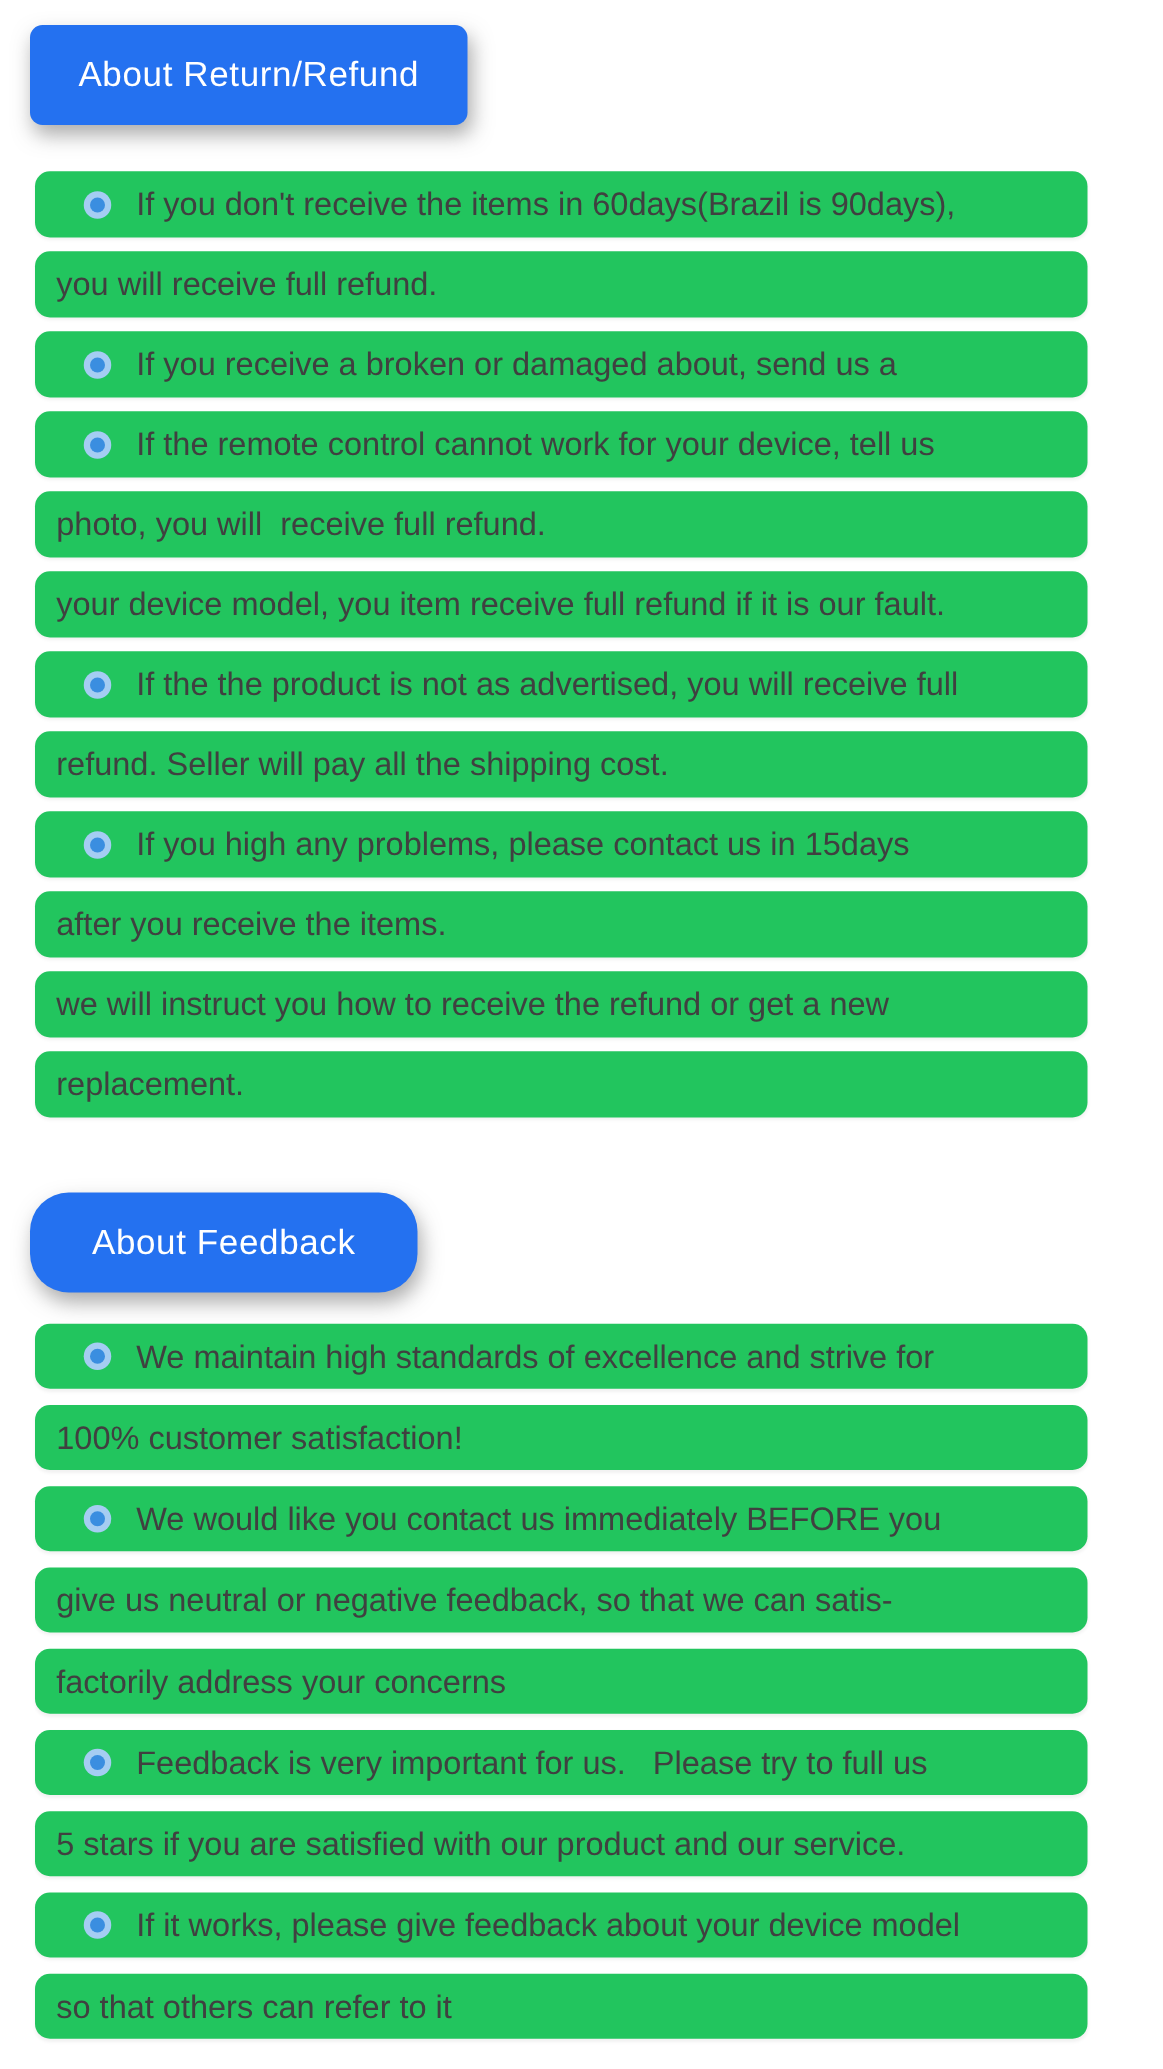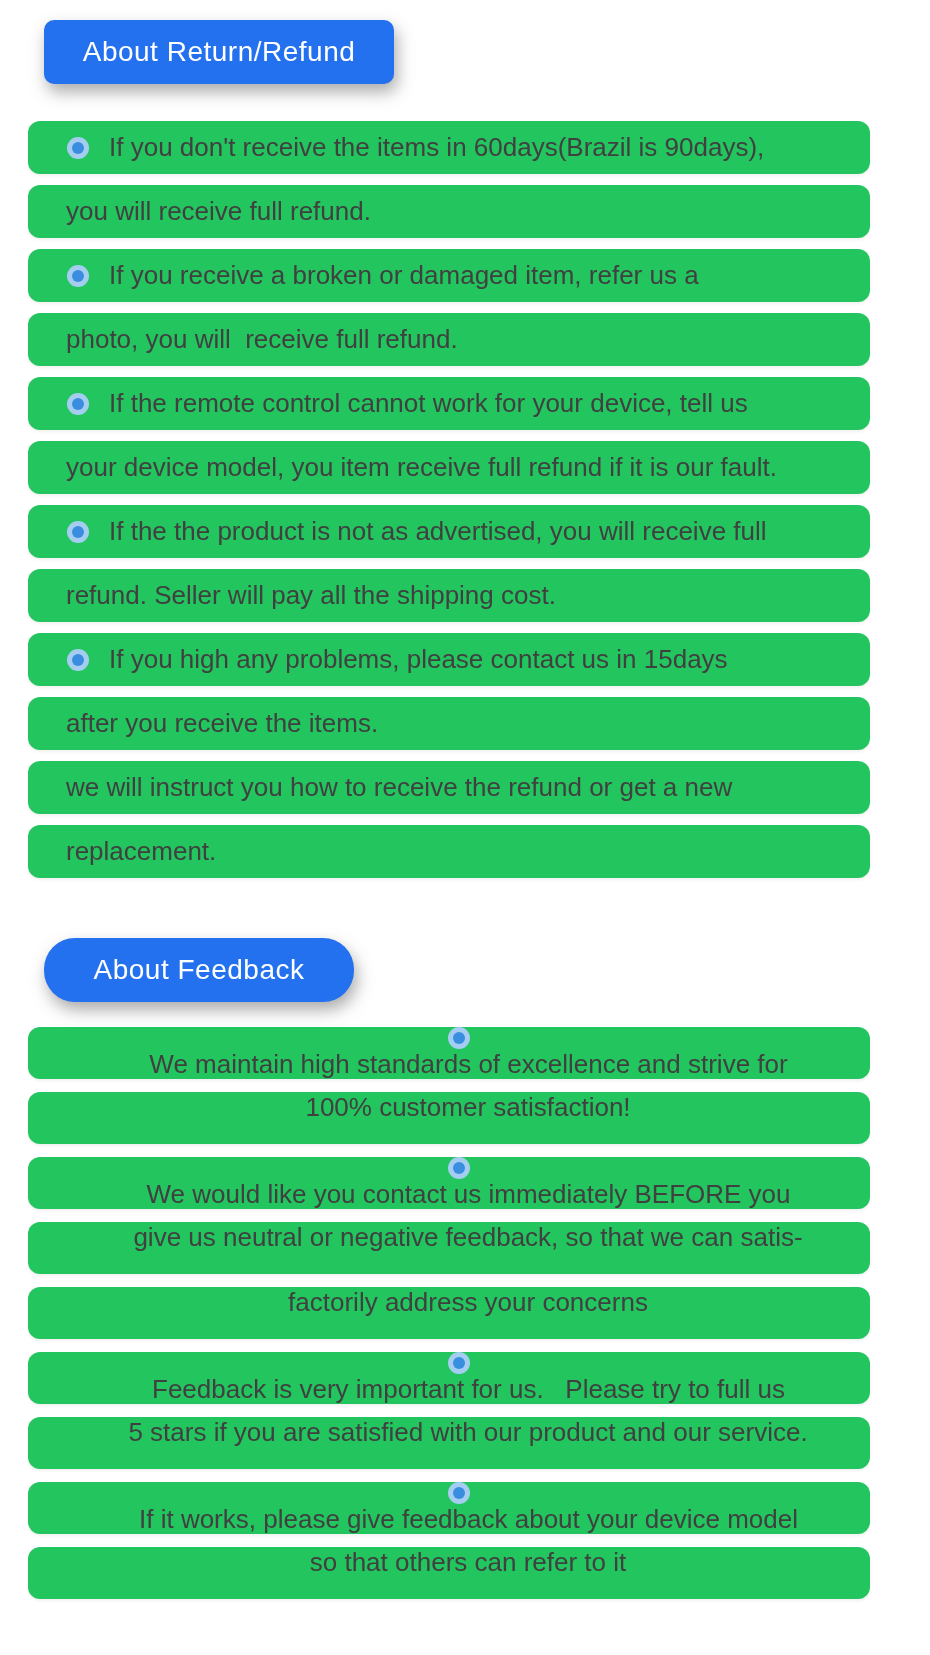--- a/index.html
+++ b/index.html
@@ -12,22 +12,22 @@
     position: relative;
     width: 930px;
     height: 1655px;
     background: #ffffff;
     overflow: hidden;
   }
   .header-btn {
     display: flex;
     align-items: center;
     justify-content: center;
-    height: 64px;
-    margin-left: 44px;
+    height: 80px;
+    margin-left: 24px;
     background: #2471f0;
     color: #ffffff;
     font-size: 28px;
     letter-spacing: 0.5px;
     border-radius: 10px;
     box-shadow: 3px 8px 16px rgba(90, 90, 90, 0.5);
     width: max-content;
     padding: 0 36px;
     box-sizing: border-box;
   }
@@ -41,22 +41,22 @@
     align-items: center;
     width: 842px;
     box-sizing: border-box;
     background: #22c55e;
     border-radius: 12px;
     box-shadow: 0 2px 3px rgba(0, 0, 0, 0.06);
     color: #404040;
     font-size: 26px;
   }
   .rows-1 .info-row { height: 53px; margin-bottom: 11px; }
-  .rows-2 .info-row { height: 52px; margin-bottom: 13px; flex-direction: column; }
-  .info-row.plain { padding-left: 38px; }
+  .rows-2 .info-row { height: 52px; margin-bottom: 13px; }
+  .info-row.plain { padding-left: 17px; }
   .info-row.has-bullet { padding-left: 39px; }
   .bullet {
     position: relative;
     width: 22px;
     height: 22px;
     border-radius: 50%;
     background: #a5cdf2;
     margin-right: 20px;
     flex: 0 0 auto;
   }
@@ -85,28 +85,28 @@
   <div class="rows rows-1">
     <div class="info-row has-bullet">
       <span class="bullet"></span>
       <span class="row-text">If you don't receive the items in 60days(Brazil is 90days),</span>
     </div>
     <div class="info-row plain">
       <span class="row-text">you will receive full refund.</span>
     </div>
     <div class="info-row has-bullet">
       <span class="bullet"></span>
-      <span class="row-text">If you receive a broken or damaged item, refer us a</span>
-    </div>
-    <div class="info-row plain">
-      <span class="row-text">photo, you will  receive full refund.</span>
+      <span class="row-text">If you receive a broken or damaged about, send us a</span>
     </div>
     <div class="info-row has-bullet">
       <span class="bullet"></span>
       <span class="row-text">If the remote control cannot work for your device, tell us</span>
+    </div>
+    <div class="info-row plain">
+      <span class="row-text">photo, you will  receive full refund.</span>
     </div>
     <div class="info-row plain">
       <span class="row-text">your device model, you item receive full refund if it is our fault.</span>
     </div>
     <div class="info-row has-bullet">
       <span class="bullet"></span>
       <span class="row-text">If the the product is not as advertised, you will receive full</span>
     </div>
     <div class="info-row plain">
       <span class="row-text">refund. Seller will pay all the shipping cost.</span>

